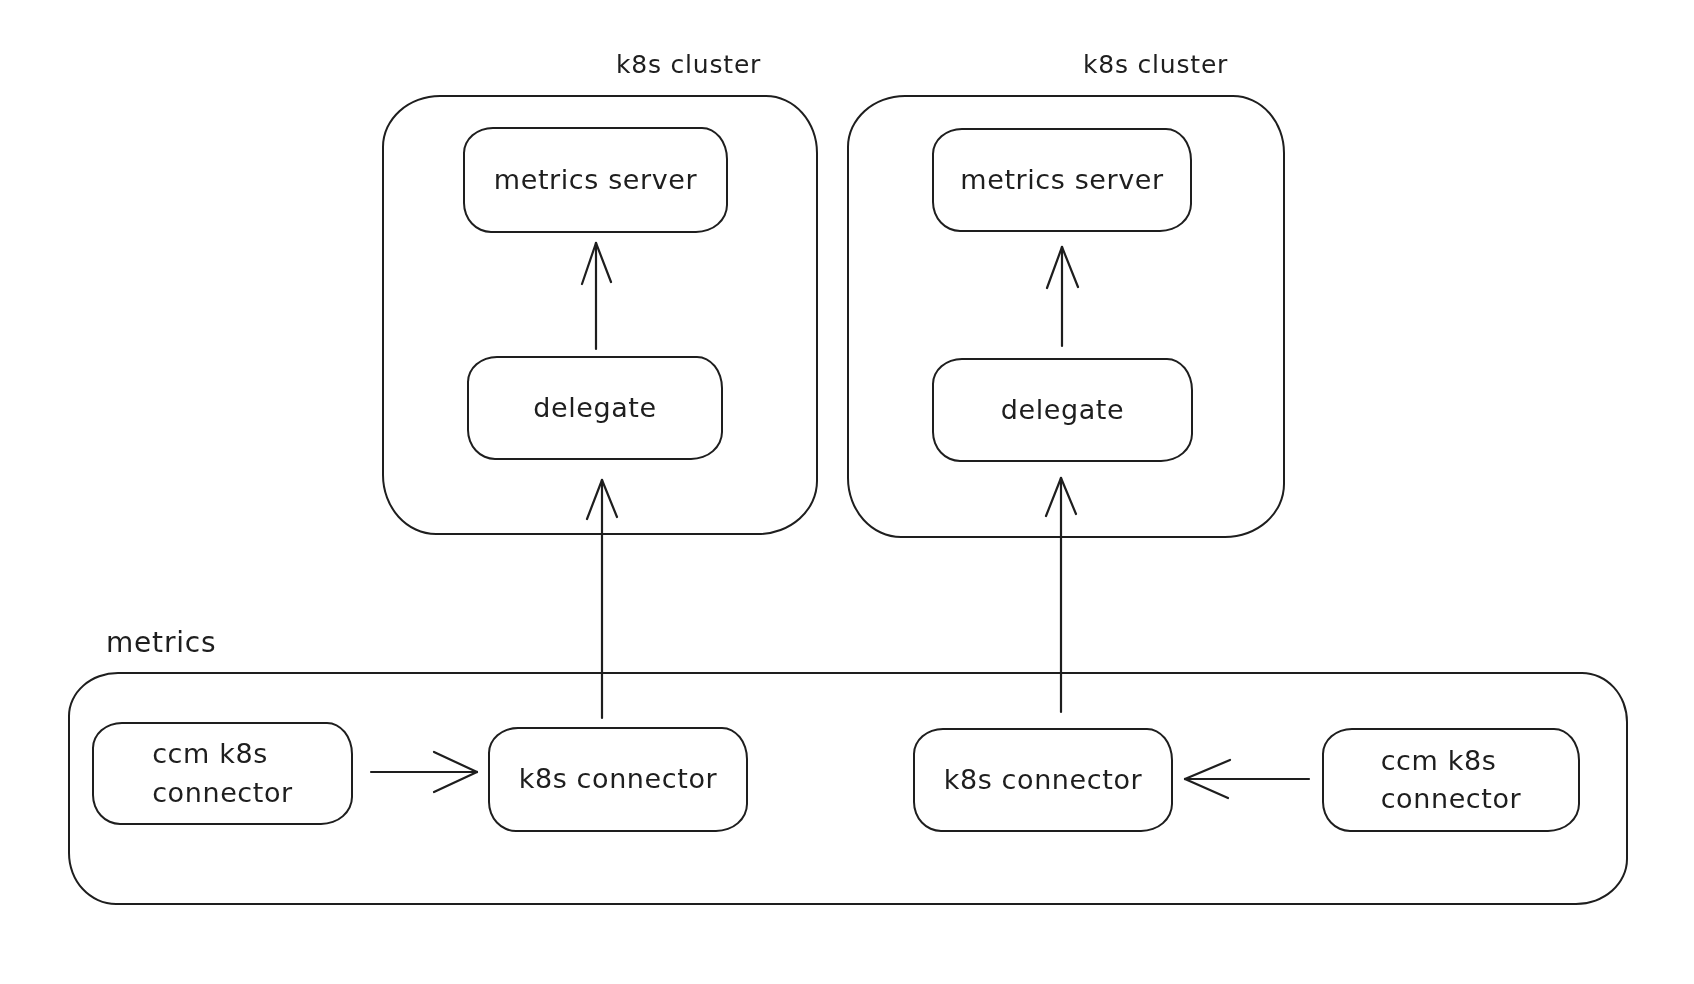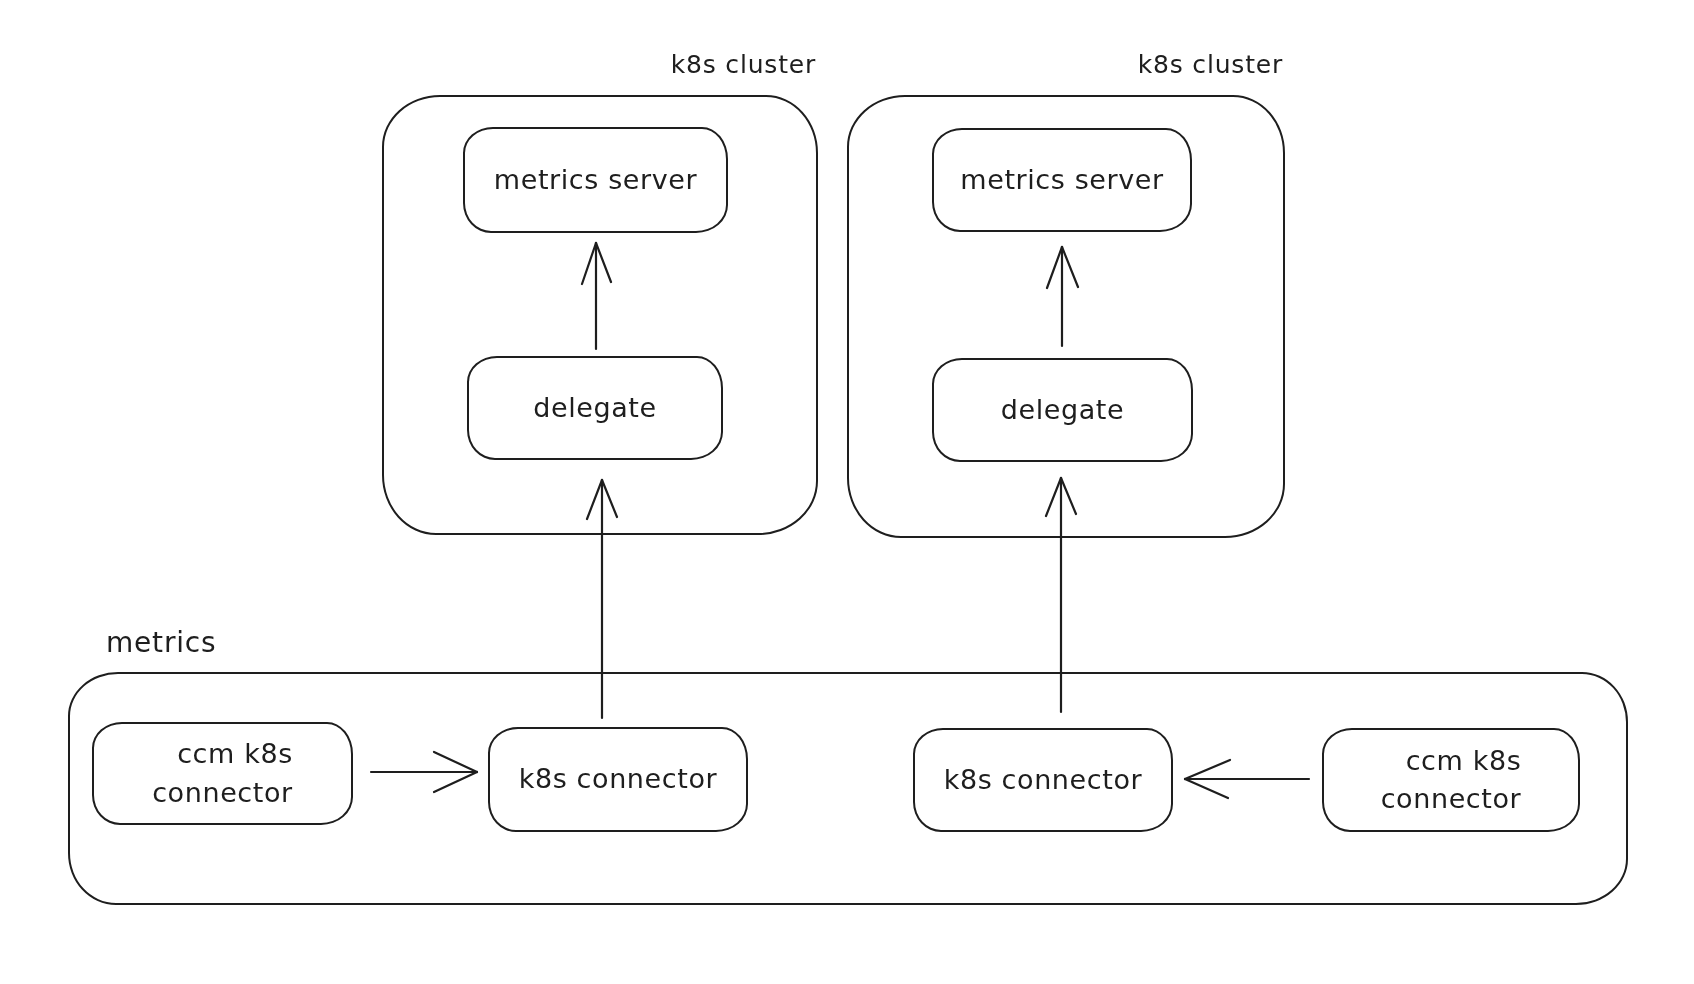--- a/index.html
+++ b/index.html
@@ -5,26 +5,26 @@
   html,body{margin:0;padding:0;background:#ffffff;}
   .canvas{
     position:relative;width:1694px;height:984px;background:#ffffff;overflow:hidden;
     font-family:"DejaVu Sans",sans-serif;color:#1e1e1e;
   }
   .arrows{position:absolute;left:0;top:0;width:1694px;height:984px;pointer-events:none;}
   .box{position:absolute;border:2.4px solid #1e1e1e;background:transparent;box-sizing:border-box;}
   .cluster{border-radius:58px 52px 60px 54px / 52px 58px 54px 60px;}
   .harness-box{border-radius:50px 46px 52px 48px / 44px 50px 46px 52px;}
   .node{
-    display:flex;align-items:center;justify-content:center;text-align:right;
+    display:flex;align-items:center;justify-content:center;text-align:left;
     border-radius:30px 26px 32px 28px / 26px 32px 28px 30px;
     font-size:27px;letter-spacing:0.6px;line-height:1.42;
   }
   .floating-label{position:absolute;font-size:25px;letter-spacing:0.8px;white-space:nowrap;}
-  .centered{text-align:right;}
+  .centered{text-align:left;}
 </style>
 </head>
 <body>
 
 <div class="canvas">
 
   <div class="box cluster" style="left:382px;top:95px;width:436px;height:440px;"></div>
   <div class="box cluster" style="left:847px;top:95px;width:438px;height:443px;"></div>
   <div class="box harness-box" style="left:68px;top:672px;width:1560px;height:233px;"></div>
 

